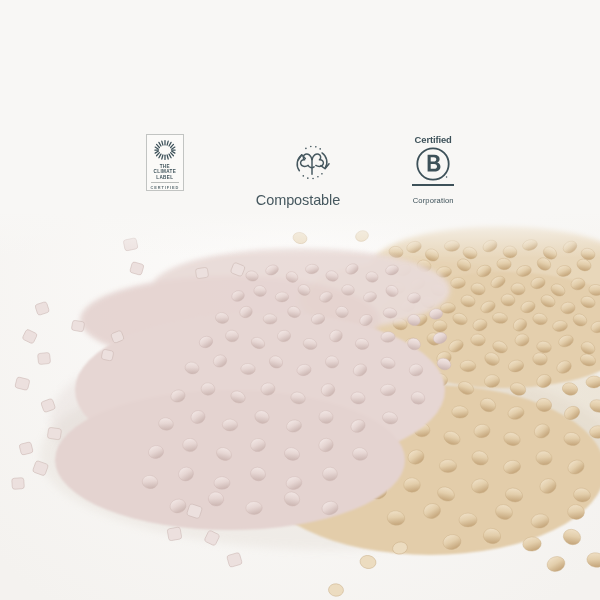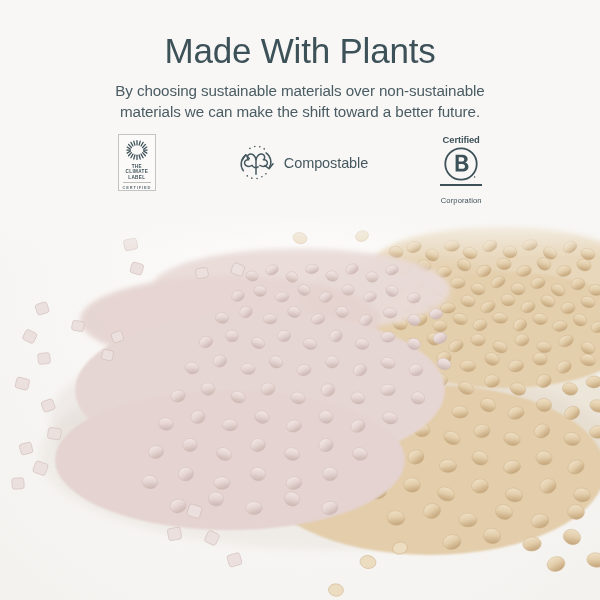--- a/index.html
+++ b/index.html
@@ -22,21 +22,21 @@
     font-size:15.2px;line-height:21px;font-weight:400;
     color:#4a5c63;letter-spacing:-0.1px;
   }
   .subtitle .ln{display:block;}
 
   
   .badges{
     position:absolute;left:0;top:134px;width:600px;height:76px;z-index:5;
     display:flex;justify-content:center;align-items:flex-start;gap:72px;
   }
-  .badge{display:flex;flex-direction:row;align-items:center;}
+  .badge{display:flex;flex-direction:column;align-items:flex-end;}
 
   
   .climate-box{
     width:38px;height:57px;border:1px solid #c2c4c2;background:#fbfaf8;
     display:flex;flex-direction:column;align-items:center;
     padding-top:3px;box-sizing:border-box;
   }
   .sunburst{width:26px;height:26px;display:block;}
   .climate-words{
     margin-top:2px;font-size:4.6px;line-height:5.3px;font-weight:700;
@@ -394,27 +394,20 @@
           <ellipse cx="400" cy="548" rx="7.5" ry="6" transform="rotate(-14 400 548)"></ellipse>
           <ellipse cx="336" cy="590" rx="7.5" ry="6.2" transform="rotate(6 336 590)"></ellipse>
         </g>
       </g>
 
       <rect x="0" y="210" width="600" height="48" fill="url(#fadeTop)"></rect>
       <rect x="0" y="0" width="600" height="214" fill="#f8f7f5"></rect>
     </svg>
   </div>
 
-  <div class="header">
-    <h1 class="title">Made With Plants</h1>
-    <p class="subtitle">
-      <span class="ln">By choosing sustainable materials over non-sustainable</span>
-      <span class="ln">materials we can make the shift toward a better future.</span>
-    </p>
-  </div>
 
   <div class="badges">
 
     <div class="badge">
       <div class="climate-box">
         <svg class="sunburst" viewBox="0 0 40 40">
           <g stroke="#3d5159" stroke-width="2.1" stroke-linecap="round">
             <line x1="20" y1="4.5" x2="20" y2="11.5"></line>
             <line x1="25.3" y1="5.2" x2="23.5" y2="11.9"></line>
             <line x1="30.1" y1="7.3" x2="26.7" y2="13.3"></line>

